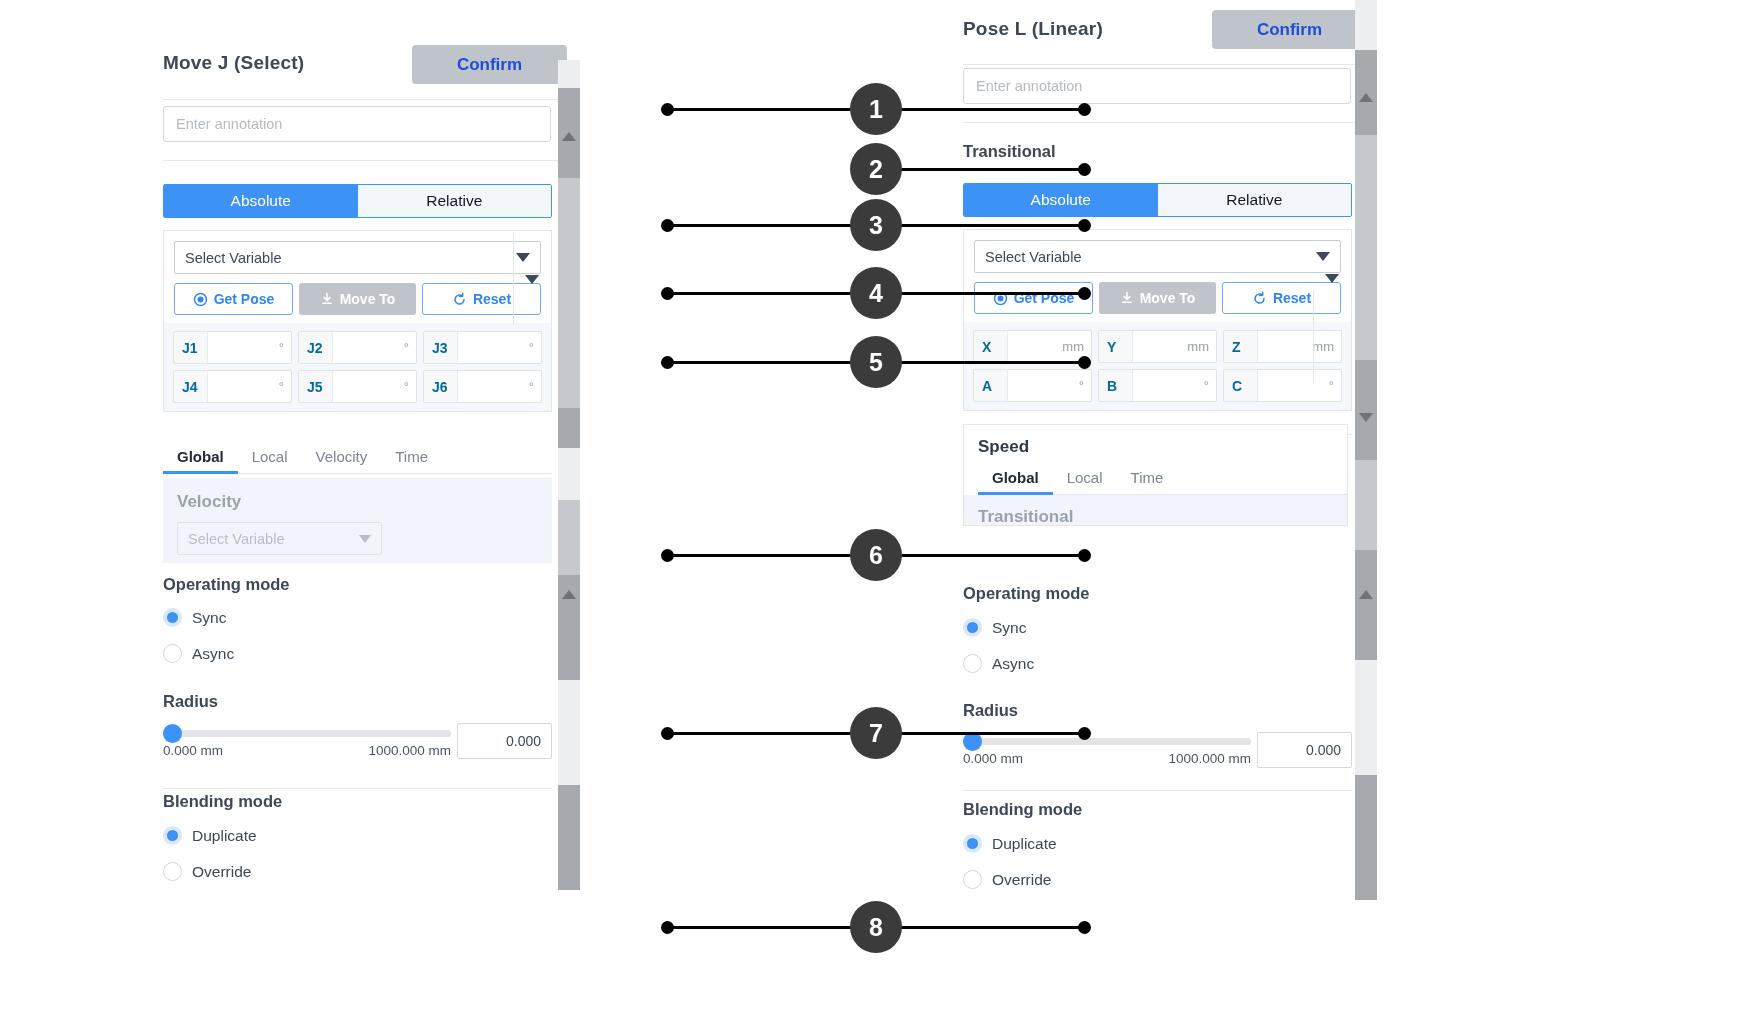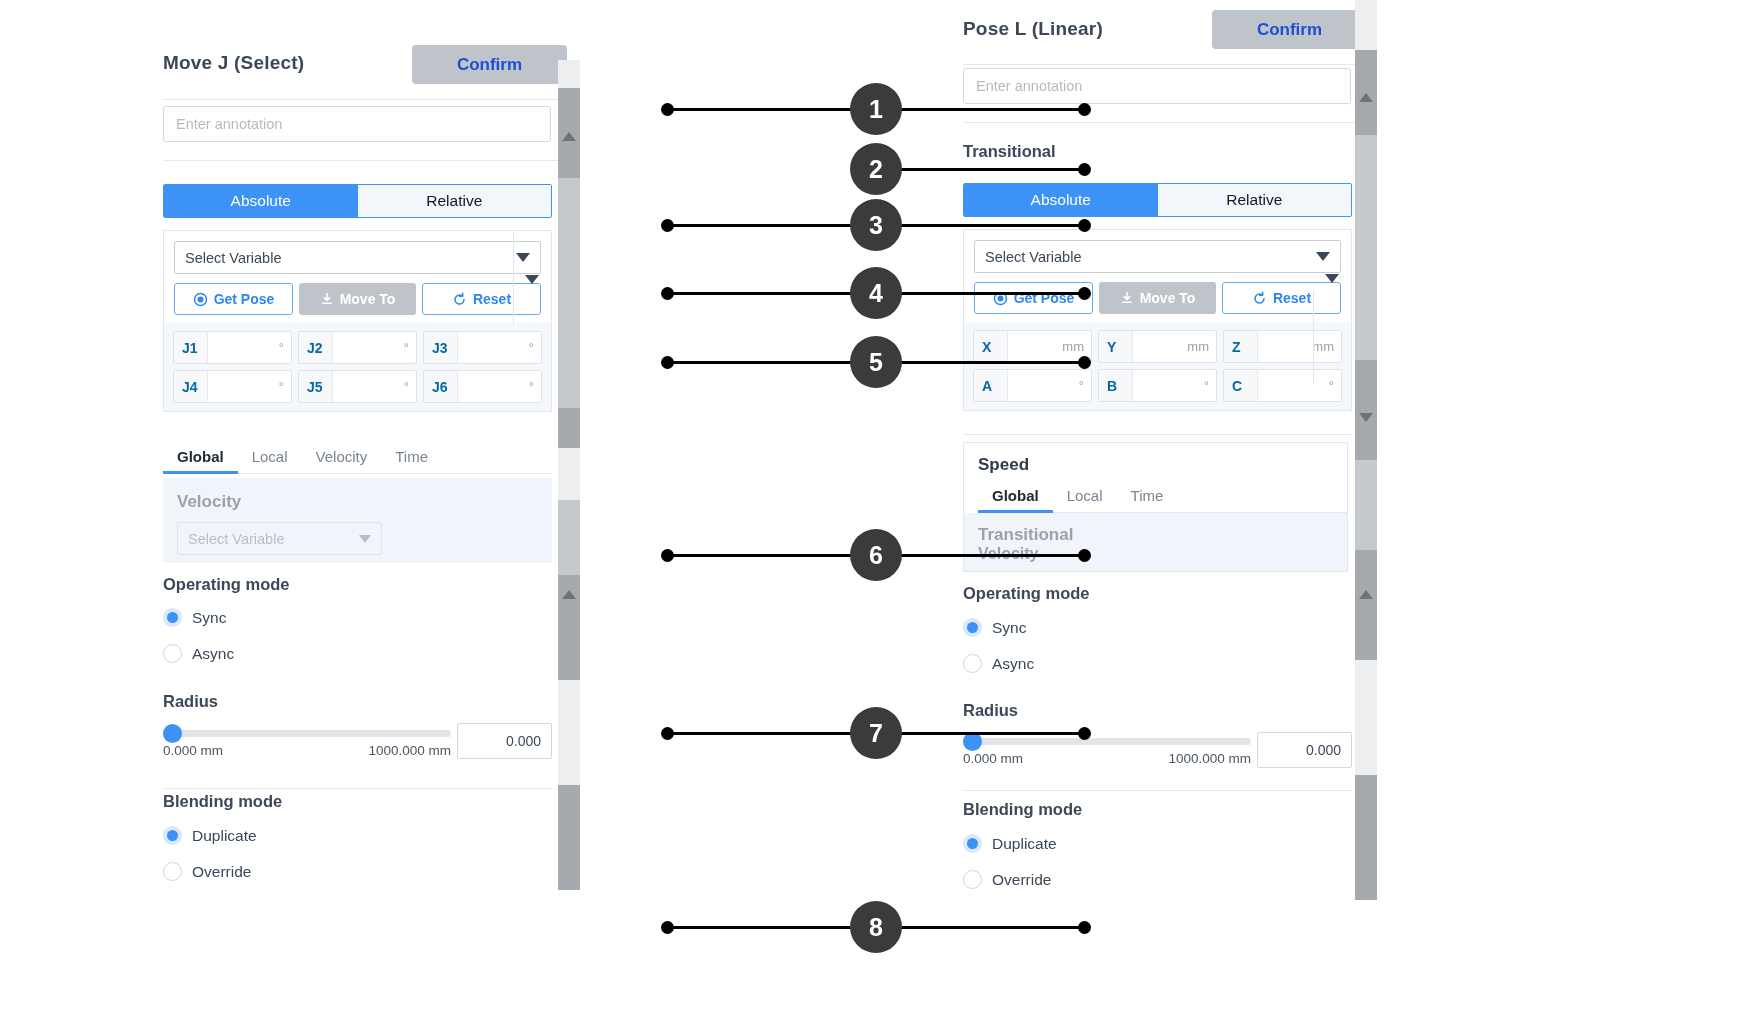--- a/index.html
+++ b/index.html
@@ -347,21 +347,21 @@
           <div class="jlabel">C</div>
           <div class="jval">°</div>
         </div>
       </div>
     </div>
 
     <div class="caret" style="position:absolute; left:385px; top:302px;"></div>
 
     <div class="hr" style="position:absolute; left:23px; top:462px; width:389px;"></div>
 
-    <div class="speed-card" style="position:absolute; left:23px; top:470px; width:385px; height:130px; overflow:hidden;">
+    <div class="speed-card" style="position:absolute; left:23px; top:452px; width:385px; height:102px; overflow:hidden;">
       <div class="speed-title">Speed</div>
       <div class="tabs" style="margin-left:14px;">
         <div class="tab active">Global</div>
         <div class="tab">Local</div>
         <div class="tab">Time</div>
       </div>
       <div style="background:#f1f5fb; padding:12px 14px 0 14px; height:60px;">
         <div class="vel-title" style="margin-bottom:0;">Transitional</div>
         <div class="vel-title" style="font-size:16px;">Velocity</div>
       </div>

